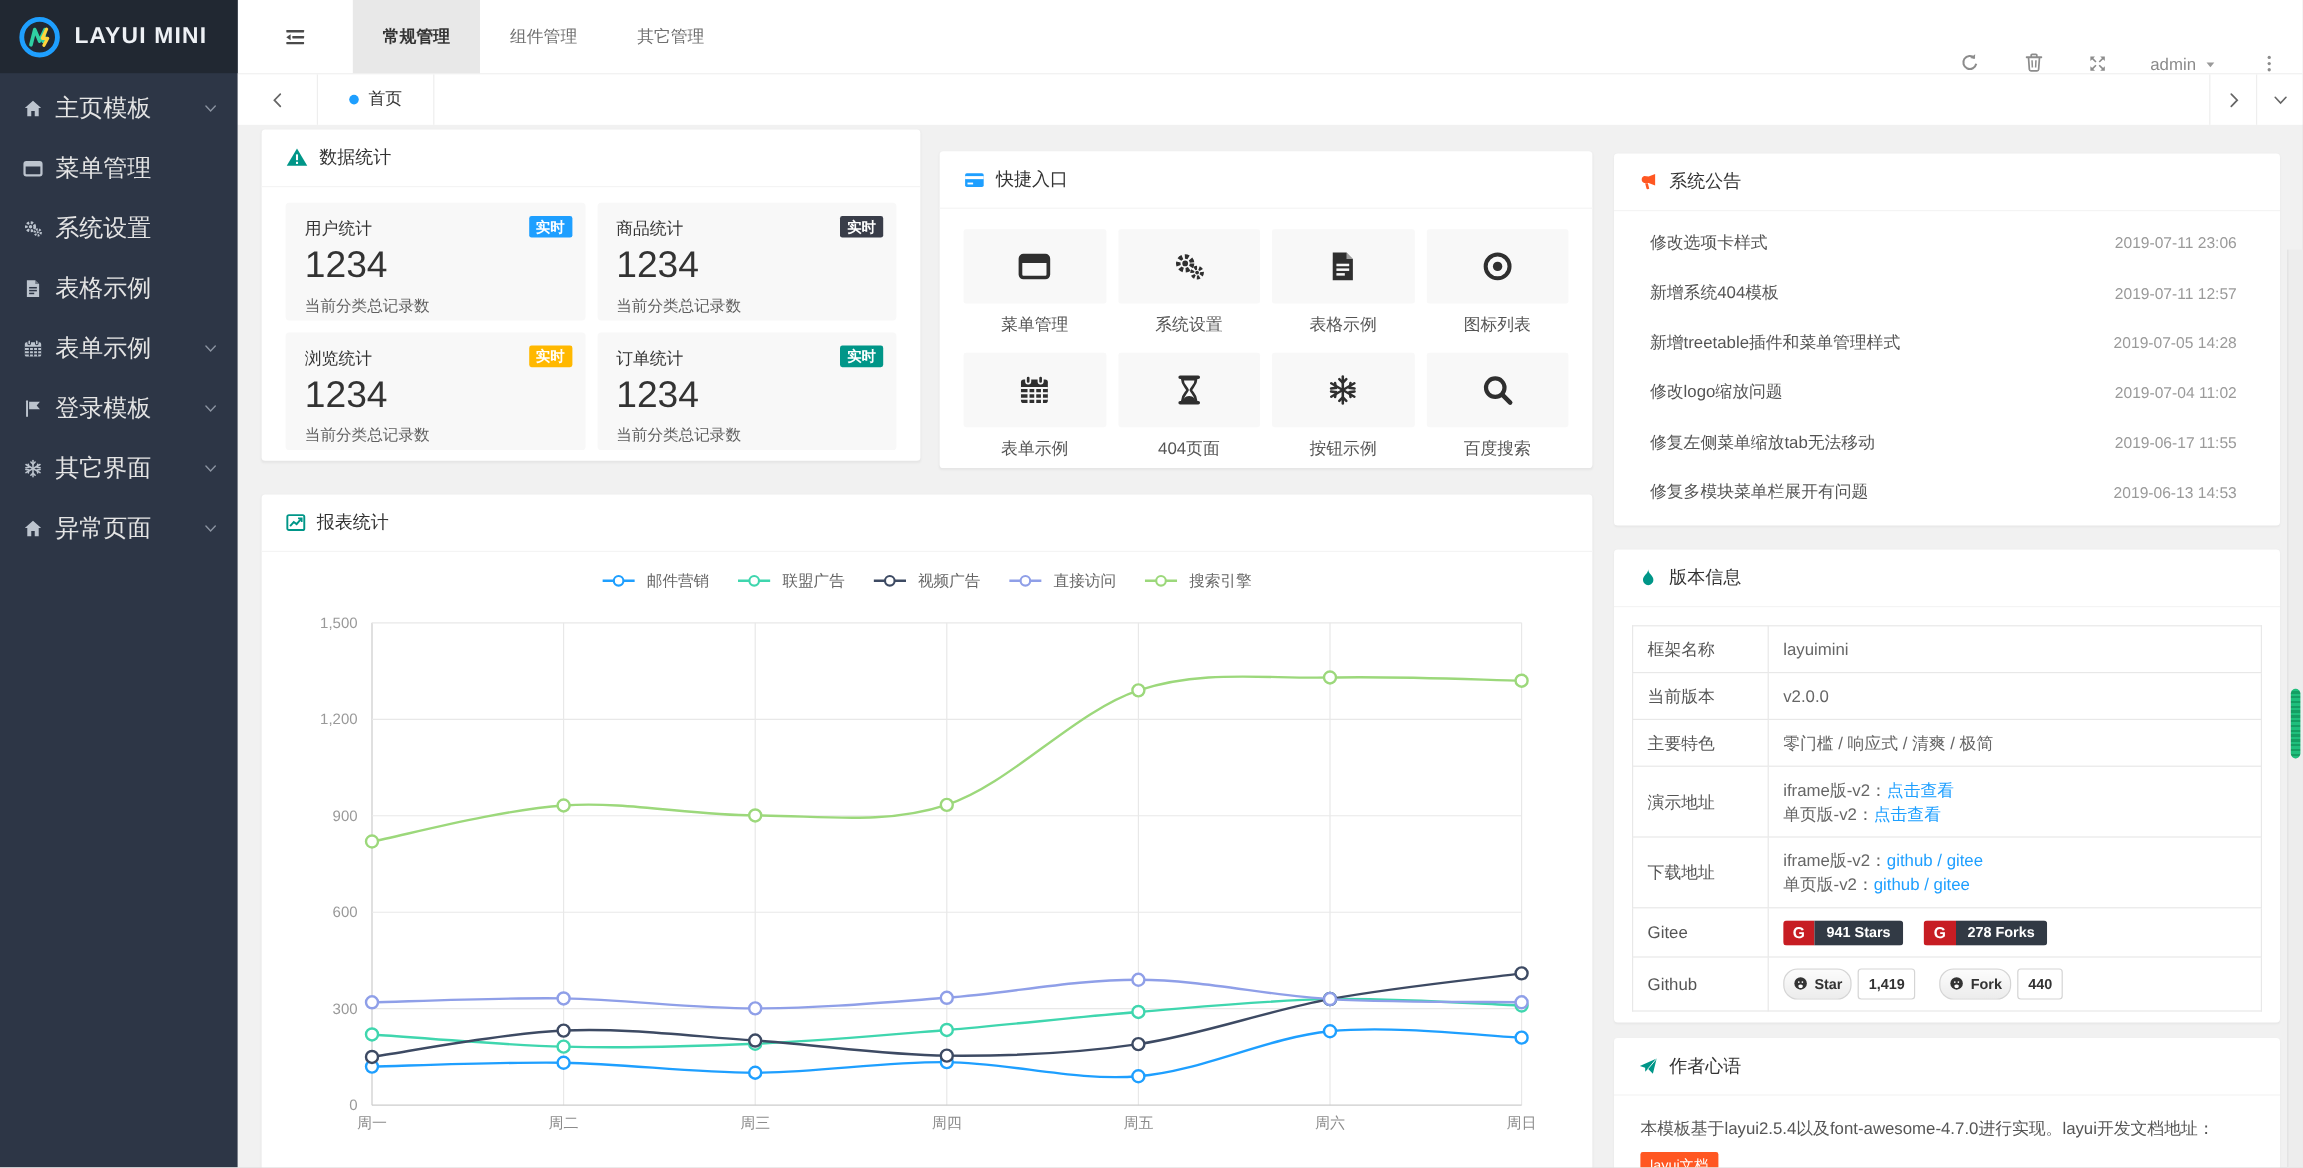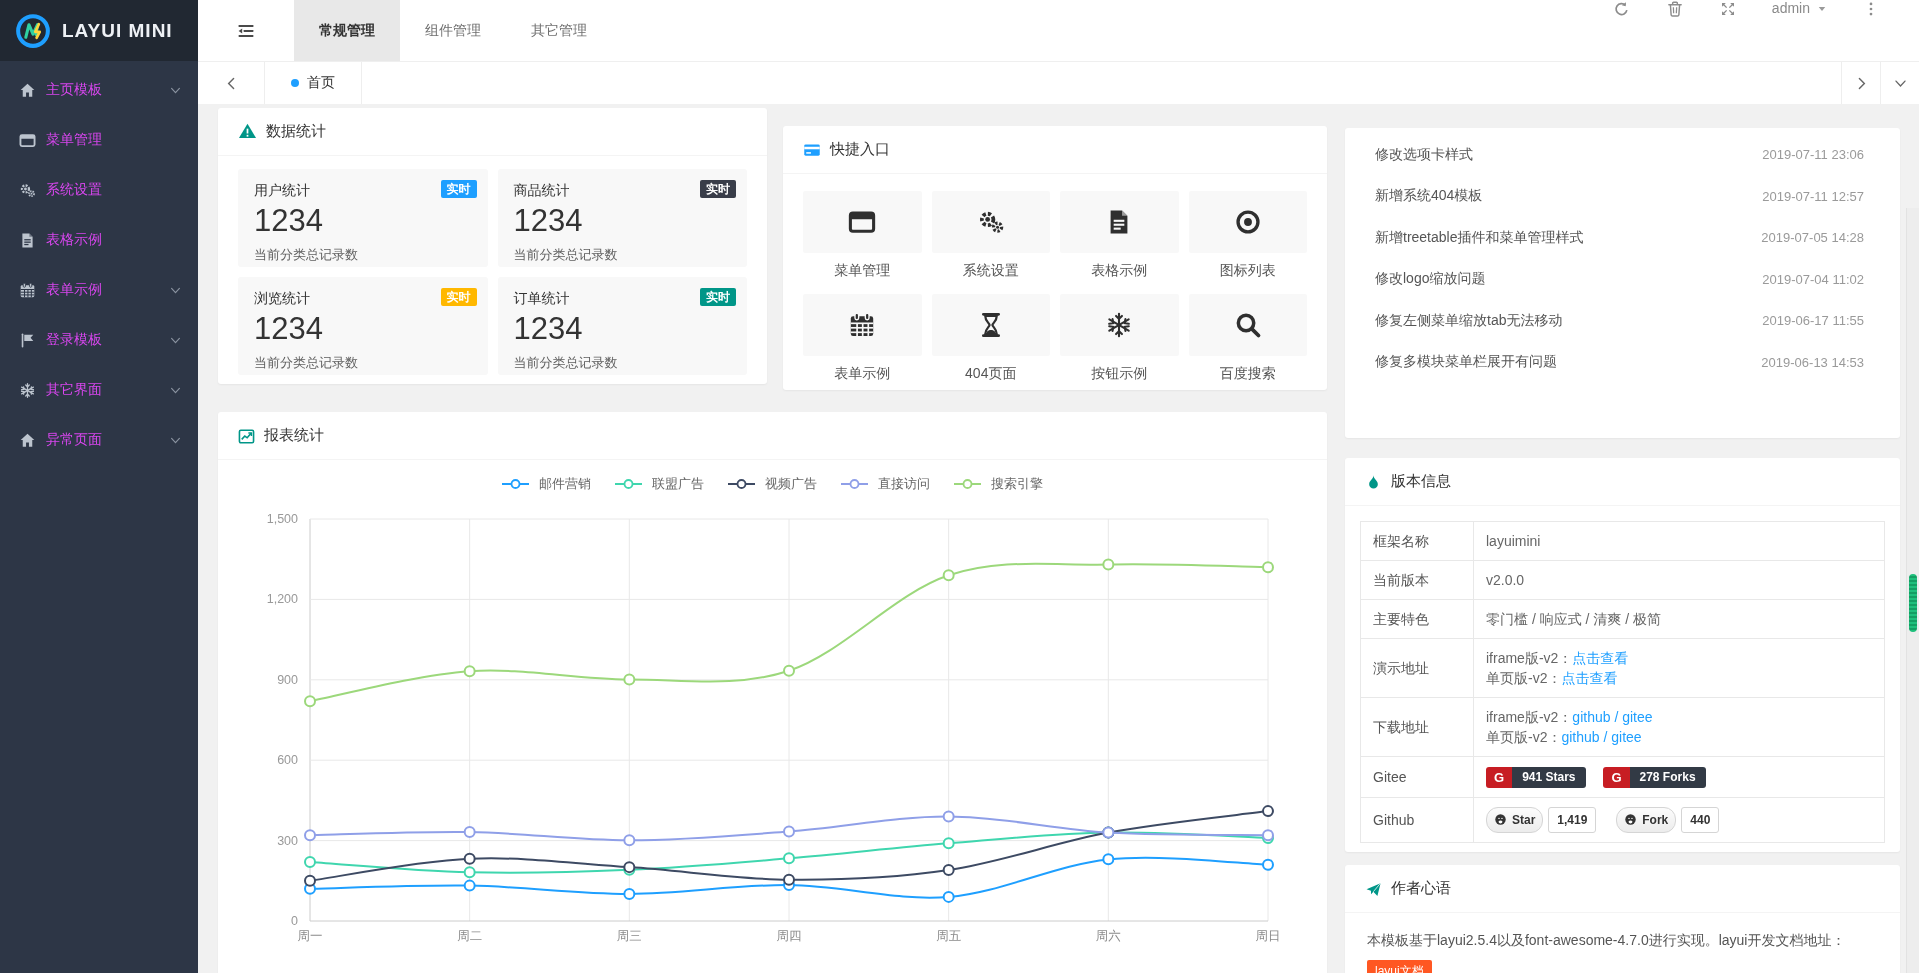--- a/index.html
+++ b/index.html
@@ -6,32 +6,32 @@
   .app{position:relative;width:1919px;height:973px;overflow:hidden;background:#f1f1f1;
        font-family:"Liberation Sans","DejaVu Sans",sans-serif;color:#333;font-size:14px;}
   svg{display:inline-block;vertical-align:middle;}
 
   
   .sidebar{position:absolute;left:0;top:0;width:198px;height:100%;background:#2d3646;z-index:6;}
   .logo{height:61px;background:#212832;display:flex;align-items:center;gap:11px;padding-left:15px;}
   .logo-title{color:#eef1f5;font-size:19px;font-weight:bold;letter-spacing:1px;}
   .menu{padding-top:4px;}
   .menu-item{height:50px;display:flex;align-items:center;gap:10px;padding:0 16px 0 19px;
-             color:#d946ef;font-size:14px;cursor:pointer;}
+             color:#e5e5e5;font-size:20px;cursor:pointer;}
   .menu-item .menu-label{flex:1;}
 
   
   .main{position:absolute;left:198px;top:0;right:0;bottom:0;}
   .header{position:absolute;top:0;left:0;right:0;height:61px;background:#fff;display:flex;
           align-items:stretch;border-bottom:1px solid #efefef;z-index:4;}
   .collapse-btn{width:96px;display:flex;align-items:center;justify-content:center;cursor:pointer;}
   .header-tabs{display:flex;}
   .header-tab{padding:0 25px;display:flex;align-items:center;font-size:14px;color:#6f6f6f;cursor:pointer;}
   .header-tab.active{background:#e8e8e8;color:#333;font-weight:bold;}
-  .header-right{margin-left:auto;display:flex;align-items:flex-start;gap:36px;padding-right:40px;}
+  .header-right{margin-left:auto;display:flex;align-items:flex-end;gap:36px;padding-right:20px;}
   .hr-btn{cursor:pointer;display:flex;align-items:center;}
   .admin{display:flex;align-items:center;gap:7px;color:#8a8a8a;font-size:14px;cursor:pointer;}
 
   
   .tabbar{position:absolute;top:62px;left:0;right:0;height:42px;background:#fff;display:flex;align-items:stretch;z-index:4;text-align:right;}
   .tb-left{width:66px;border-right:1px solid #eee;display:flex;align-items:center;justify-content:center;cursor:pointer;}
   .tb-tab{width:96px;display:flex;align-items:center;justify-content:center;gap:8px;
           border-right:1px solid #eee;font-size:14px;color:#333;cursor:pointer;}
   .tb-dot{width:8px;height:8px;border-radius:50%;background:#1E9FFF;}
   .tb-spacer{flex:1;}
@@ -550,20 +550,27 @@
             <circle cx="251.66666666666666" cy="176.22400000000002" r="5" fill="#fff" stroke="#9CD87B" stroke-width="2"></circle>
             <circle cx="411.3333333333333" cy="184.53199999999998" r="5" fill="#fff" stroke="#9CD87B" stroke-width="2"></circle>
             <circle cx="571" cy="175.688" r="5" fill="#fff" stroke="#9CD87B" stroke-width="2"></circle>
             <circle cx="730.6666666666666" cy="80.28000000000003" r="5" fill="#fff" stroke="#9CD87B" stroke-width="2"></circle>
             <circle cx="890.3333333333334" cy="69.56" r="5" fill="#fff" stroke="#9CD87B" stroke-width="2"></circle>
             <circle cx="1050" cy="72.24000000000001" r="5" fill="#fff" stroke="#9CD87B" stroke-width="2"></circle>
           </svg>
       </div>
 
       <div class="panel" id="panel-notice">
+        <div class="panel-header">
+          <span><svg width="17" height="17" viewBox="0 0 20 20" style="flex:none">
+                <path d="M16.8 2.4 V13.6 L10.4 11.1 H6.3 A3.5 3.5 0 0 1 6.3 4.3 L10.4 4.9 Z" fill="#FF5722"></path>
+                <path d="M7 11.5 L8.3 16.5 C8.5 17.1 9.1 17.5 9.7 17.3 L11 16.9 L9.7 11.5 Z" fill="#FF5722"></path>
+              </svg></span>
+          <span>系统公告</span>
+        </div>
         <div class="notice-list" id="notice-list">
             <div class="notice-row">
      <span class="notice-title">修改选项卡样式</span>
      <span class="notice-date">2019-07-11 23:06</span>
    </div>
             <div class="notice-row">
      <span class="notice-title">新增系统404模板</span>
      <span class="notice-date">2019-07-11 12:57</span>
    </div>
             <div class="notice-row">

